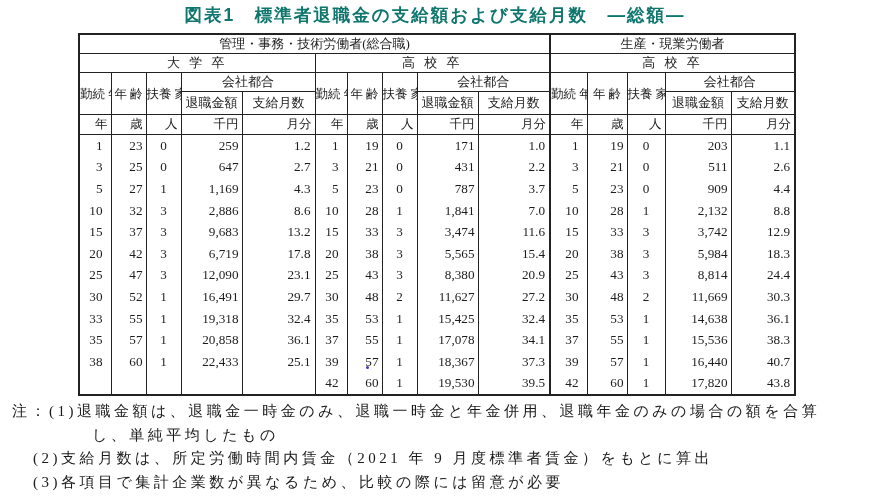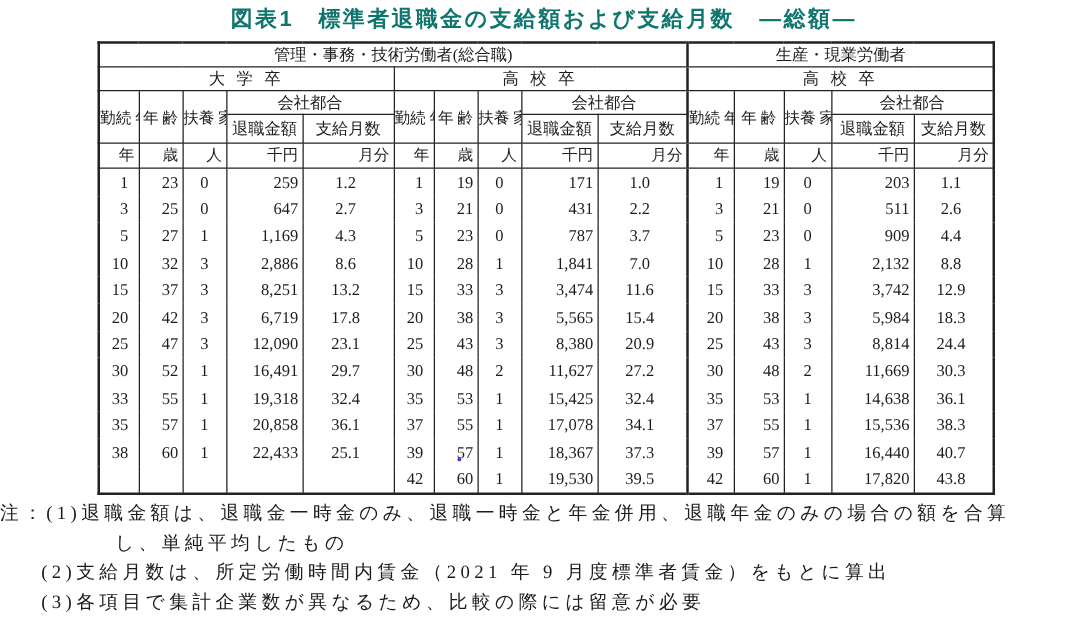--- a/index.html
+++ b/index.html
@@ -27,27 +27,27 @@
   .two-line{white-space:pre-line;line-height:1.12;font-size:12.5px;}
   tr.r5 td{height:19px;text-align:right;padding-right:3px;font-size:12.5px;}
   tbody td{
     border-left:1px solid #222;border-right:1px solid #222;border-top:0;border-bottom:0;
     height:21.6px;font-size:13.2px;text-align:right;
   }
   tbody td.c0{padding-right:8px;}
   tbody td.c1{padding-right:3px;}
   tbody td.c2{text-align:center;padding-right:0;}
   tbody td.c3{padding-right:3px;}
-  tbody td.c4{padding-right:4px;text-align:center;}
+  tbody td.c4{padding-right:4px;}
   .grp{border-left:2px solid #222 !important;}
   .notes{
     position:absolute;top:400px;left:0;width:870px;
     font-size:15px;letter-spacing:3.5px;line-height:23.6px;color:#1a1a1a;
   }
-  .nl1{padding-left:0;}
+  .nl1{padding-left:12px;}
   .nl2{padding-left:92px;}
   .nl3{padding-left:33px;}
   .nl4{padding-left:33px;}
   .stray-dot{position:absolute;left:366px;top:366px;width:3px;height:3px;border-radius:50%;background:#3b3bd0;}
 </style>
 </head>
 <body>
 
 <div class="page">
 
@@ -196,21 +196,21 @@
           <td class="c0 grp">10</td>
           <td class="c1">28</td>
           <td class="c2">1</td>
           <td class="c3">2,132</td>
           <td class="c4">8.8</td>
         </tr>
         <tr>
           <td class="c0">15</td>
           <td class="c1">37</td>
           <td class="c2">3</td>
-          <td class="c3">8,251</td>
+          <td class="c3">9,683</td>
           <td class="c4">13.2</td>
           <td class="c0">15</td>
           <td class="c1">33</td>
           <td class="c2">3</td>
           <td class="c3">3,474</td>
           <td class="c4">11.6</td>
           <td class="c0 grp">15</td>
           <td class="c1">33</td>
           <td class="c2">3</td>
           <td class="c3">3,742</td>

